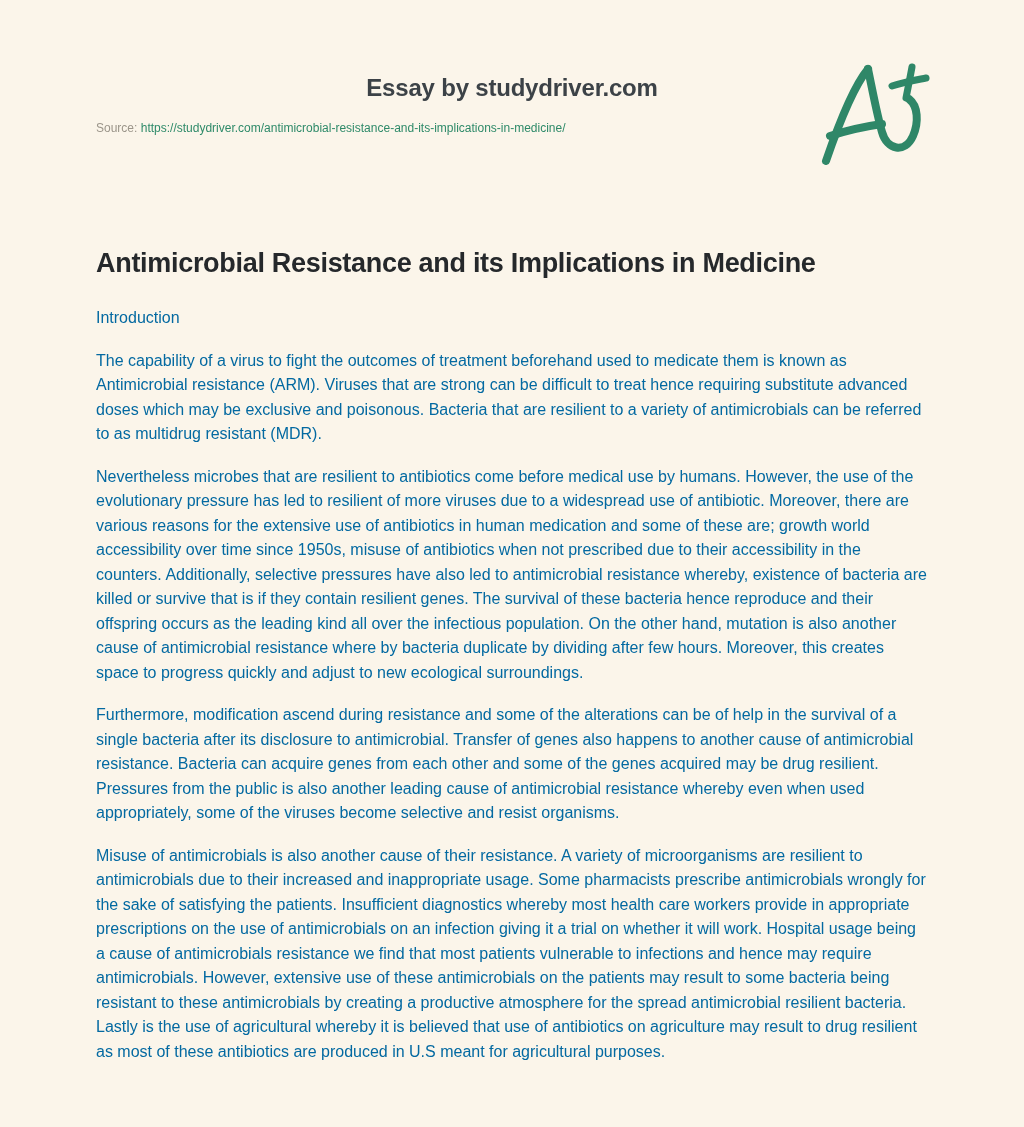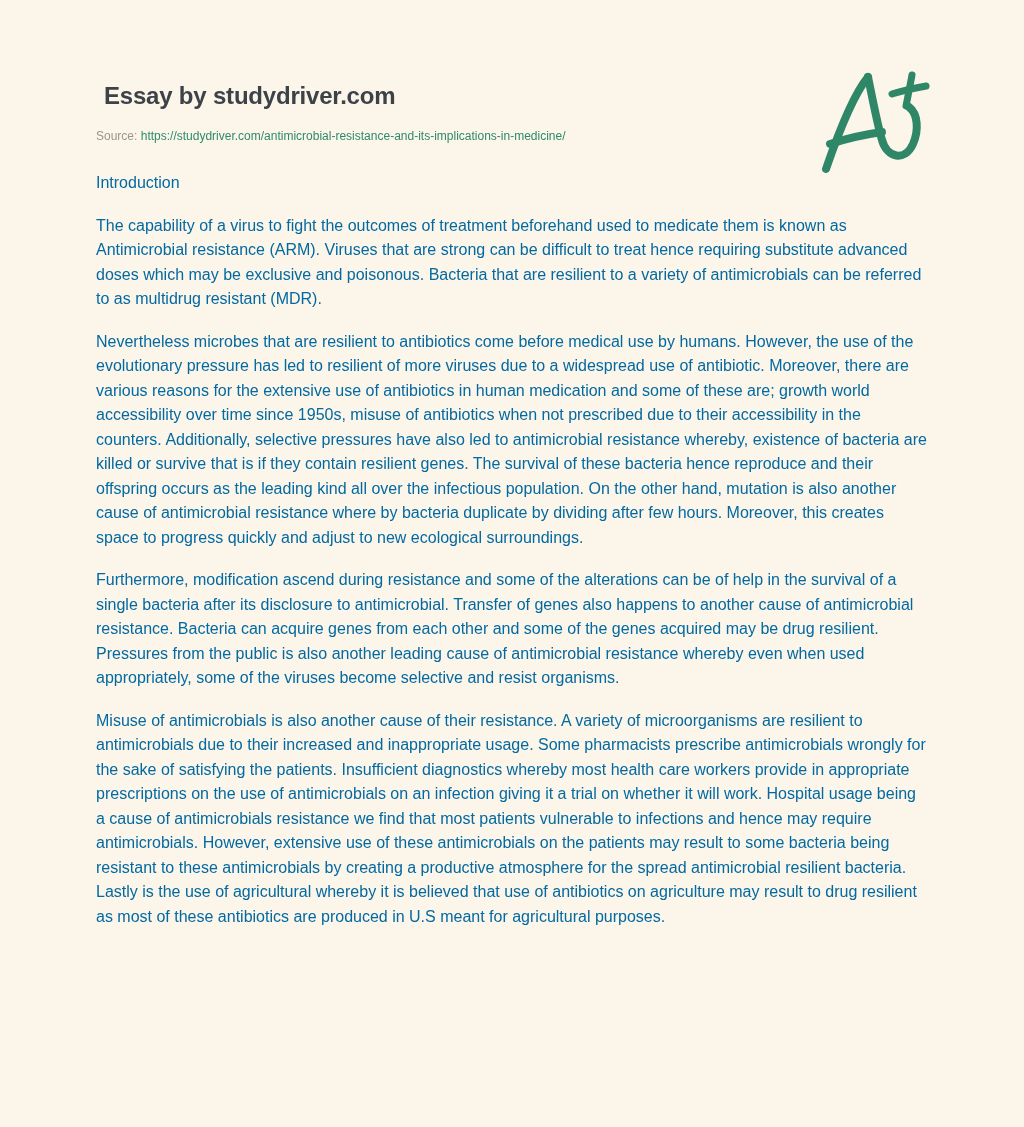--- a/index.html
+++ b/index.html
@@ -12,27 +12,28 @@
     overflow: hidden;
   }
   .page {
     position: relative;
     width: 1024px;
     height: 1127px;
     padding: 0 96px;
   }
   .header { position: relative; }
   .essay-by-heading {
-    margin: 8px;
+    margin: 0;
     padding-top: 74px;
     font-size: 24px;
     line-height: 1.2;
     font-weight: 700;
     letter-spacing: -0.2px;
     color: #3C4247;
+    text-align: center;
   }
   .source-line {
     margin-top: 18px;
     font-size: 12px;
     line-height: 1.3;
     color: #9B958A;
   }
   .source-line a {
     color: #2E8A69;
     text-decoration: none;
@@ -86,20 +87,21 @@
         <path d="M12 76 C 30 70, 50 66, 64 64" stroke="#2F8768" stroke-width="8" stroke-linecap="round" fill="none"></path>
 
         <path d="M94 7 C 92 18, 90 28, 88 38" stroke="#2F8768" stroke-width="7" stroke-linecap="round" fill="none"></path>
 
         <path d="M74 26 C 86 22, 98 20, 108 18" stroke="#2F8768" stroke-width="7" stroke-linecap="round" fill="none"></path>
       </svg>
     </div>
   </div>
 
   <div class="article">
+    <h2 class="article-title">Antimicrobial Resistance and its Implications in Medicine</h2>
 
     <p class="first-after-title">Introduction</p>
 
     <p>The capability of a virus to fight the outcomes of treatment beforehand used to medicate them is known as Antimicrobial resistance (ARM). Viruses that are strong can be difficult to treat hence requiring substitute advanced doses which may be exclusive and poisonous. Bacteria that are resilient to a variety of antimicrobials can be referred to as multidrug resistant (MDR).</p>
 
     <p>Nevertheless microbes that are resilient to antibiotics come before medical use by humans. However, the use of the evolutionary pressure has led to resilient of more viruses due to a widespread use of antibiotic. Moreover, there are various reasons for the extensive use of antibiotics in human medication and some of these are; growth world accessibility over time since 1950s, misuse of antibiotics when not prescribed due to their accessibility in the counters. Additionally, selective pressures have also led to antimicrobial resistance whereby, existence of bacteria are killed or survive that is if they contain resilient genes. The survival of these bacteria hence reproduce and their offspring occurs as the leading kind all over the infectious population. On the other hand, mutation is also another cause of antimicrobial resistance where by bacteria duplicate by dividing after few hours. Moreover, this creates space to progress quickly and adjust to new ecological surroundings.</p>
 
     <p>Furthermore, modification ascend during resistance and some of the alterations can be of help in the survival of a single bacteria after its disclosure to antimicrobial. Transfer of genes also happens to another cause of antimicrobial resistance. Bacteria can acquire genes from each other and some of the genes acquired may be drug resilient. Pressures from the public is also another leading cause of antimicrobial resistance whereby even when used appropriately, some of the viruses become selective and resist organisms.</p>
 
     <p>Misuse of antimicrobials is also another cause of their resistance. A variety of microorganisms are resilient to antimicrobials due to their increased and inappropriate usage. Some pharmacists prescribe antimicrobials wrongly for the sake of satisfying the patients. Insufficient diagnostics whereby most health care workers provide in appropriate prescriptions on the use of antimicrobials on an infection giving it a trial on whether it will work. Hospital usage being a cause of antimicrobials resistance we find that most patients vulnerable to infections and hence may require antimicrobials. However, extensive use of these antimicrobials on the patients may result to some bacteria being resistant to these antimicrobials by creating a productive atmosphere for the spread antimicrobial resilient bacteria. Lastly is the use of agricultural whereby it is believed that use of antibiotics on agriculture may result to drug resilient as most of these antibiotics are produced in U.S meant for agricultural purposes.</p>

